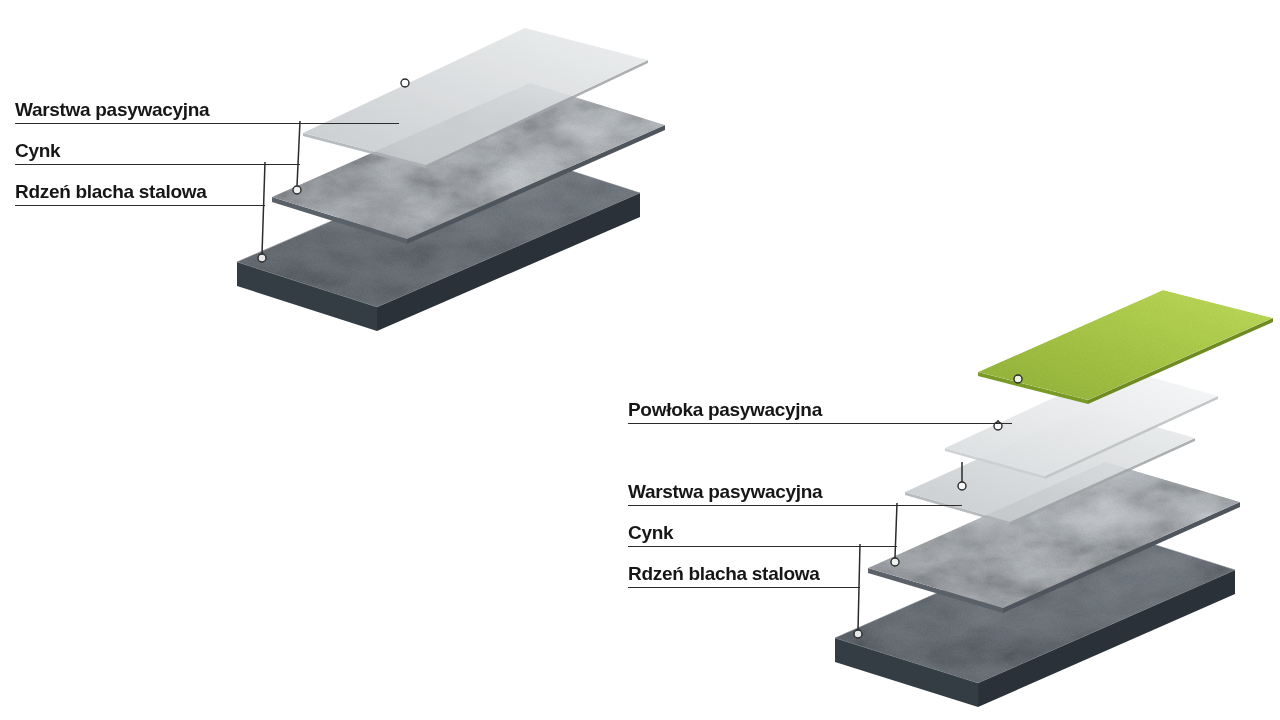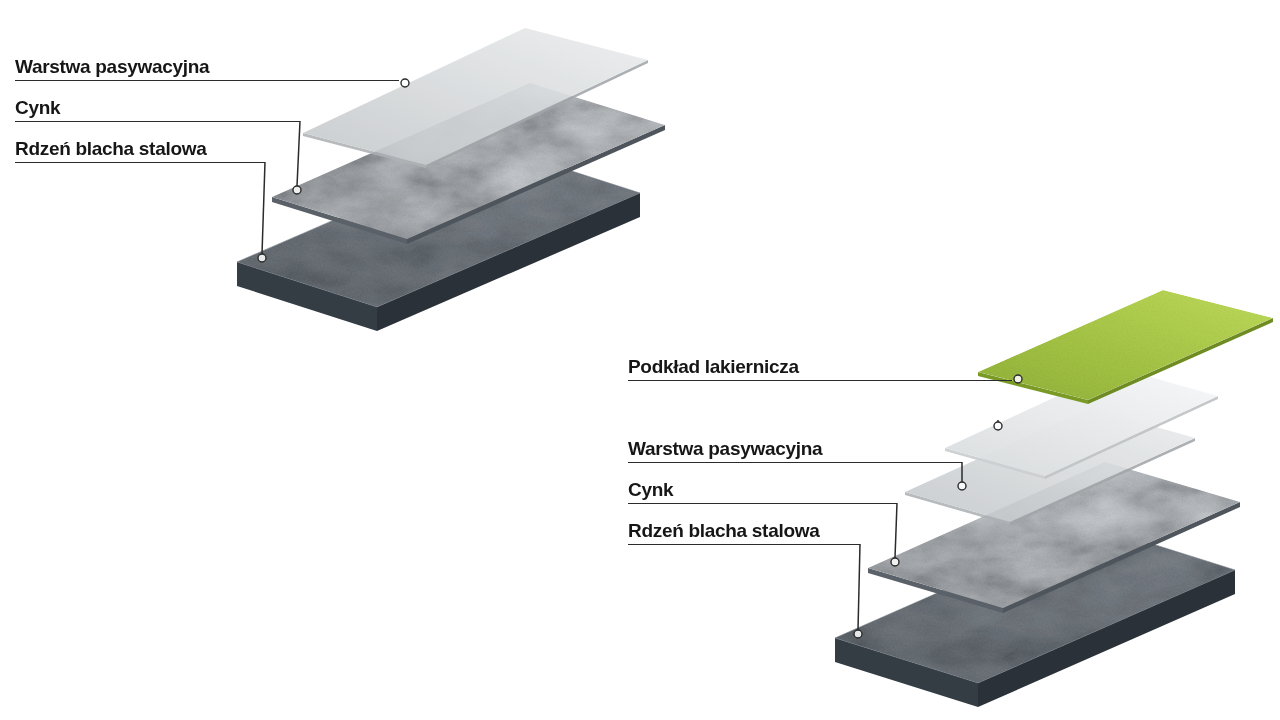--- a/index.html
+++ b/index.html
@@ -15,20 +15,21 @@
   .layer-label {
     position: absolute;
     font-size: 19px;
     font-weight: 700;
     line-height: 19px;
     letter-spacing: -0.3px;
     color: #161616;
     padding-bottom: 4px;
     border-bottom: 1.5px solid #2b2b2b;
     white-space: nowrap;
+    margin-top: 43px;
   }
 </style>
 </head>
 <body>
 
 <div class="stage">
 
   <svg width="1280" height="720" viewBox="0 0 1280 720">
     <defs>
       <linearGradient id="slabGrad" x1="0" y1="1" x2="1" y2="0">
@@ -181,18 +182,18 @@
         <circle cx="895" cy="562" r="4" fill="#ffffff" fill-opacity="0.85" stroke-width="1.4"></circle>
         <circle cx="858" cy="634" r="4" fill="#ffffff" fill-opacity="0.85" stroke-width="1.4"></circle>
       </g>
     </g>
   </svg>
 
   <div class="layer-label" style="left:15px; top:57px; width:384px;">Warstwa pasywacyjna</div>
   <div class="layer-label" style="left:15px; top:98px; width:285px;">Cynk</div>
   <div class="layer-label" style="left:15px; top:139px; width:250px;">Rdzeń blacha stalowa</div>
 
-  <div class="layer-label" style="left:628px; top:357px; width:384px;">Podkład lakiernicza</div>
+  <div class="layer-label" style="left:628px; top:357px; width:384px;">Powłoka pasywacyjna</div>
   <div class="layer-label" style="left:628px; top:439px; width:334px;">Warstwa pasywacyjna</div>
   <div class="layer-label" style="left:628px; top:480px; width:269px;">Cynk</div>
   <div class="layer-label" style="left:628px; top:521px; width:232px;">Rdzeń blacha stalowa</div>
 
 </div>
 
 </body></html>

